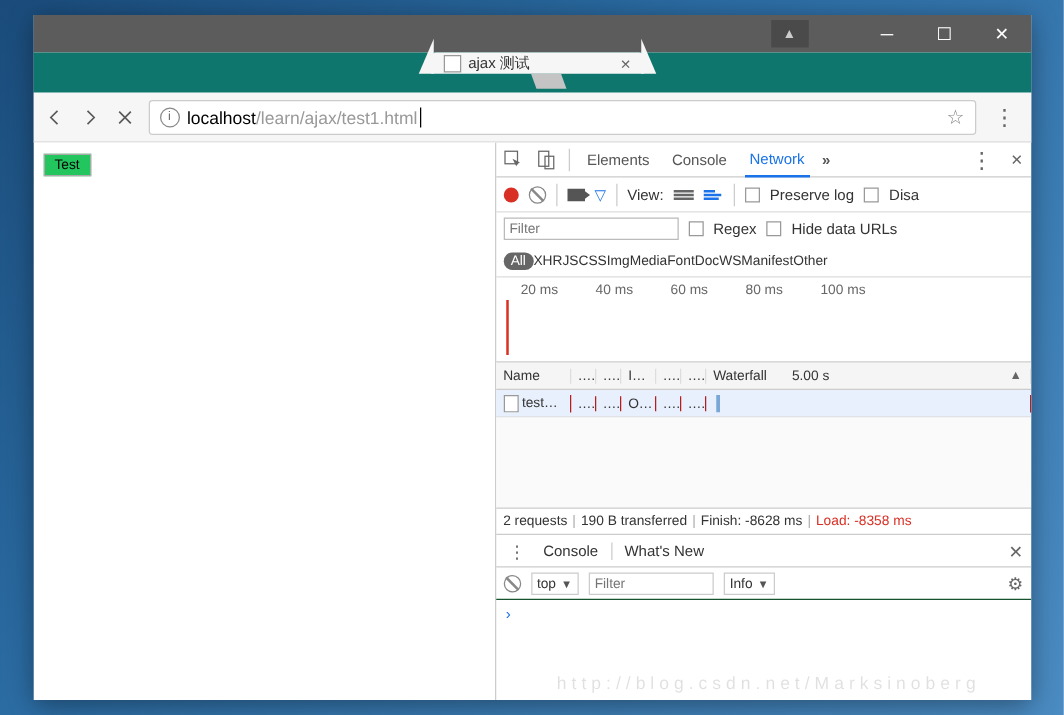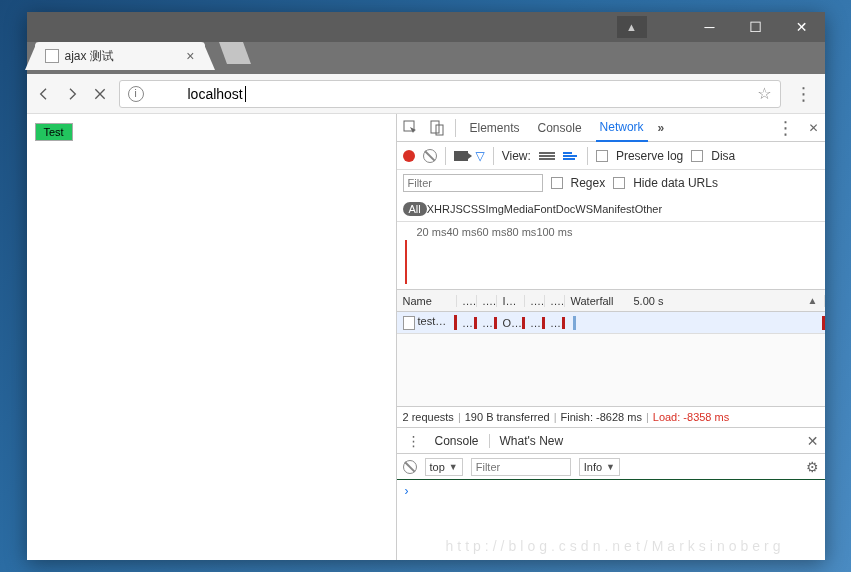--- a/index.html
+++ b/index.html
@@ -1,33 +1,33 @@
 <!DOCTYPE html>
 <html><head>
 <meta charset="utf-8">
 <style>
 * { box-sizing: border-box; margin: 0; padding: 0; font-family: "Segoe UI", Arial, sans-serif; }
 body { background: linear-gradient(135deg, #1a4b7a 0%, #2b6ca3 40%, #4a8bc2 100%); display: flex; align-items: center; justify-content: center; width: 851px; height: 572px; overflow: hidden; }
 .window { width: 798px; height: 548px; background: #fff; box-shadow: 0 4px 20px rgba(0,0,0,0.4); display: flex; flex-direction: column; }
 .titlebar { height: 30px; background: #5c5c5c; display: flex; align-items: center; justify-content: flex-end; }
 .titlebar .tbtn { width: 46px; height: 30px; display: flex; align-items: center; justify-content: center; color: #fff; font-size: 14px; }
 .titlebar .profile { width: 30px; height: 22px; background: #4a4a4a; margin-right: auto; margin-left: 590px; display:flex; align-items:center; justify-content:center; color:#ccc; font-size:11px;}
-.tabstrip { height: 32px; background: #737373; display: flex; align-items: flex-start; padding-left: 8px; position: relative; }
+.tabstrip { height: 32px; background: #0f766e; display: flex; align-items: center; padding-left: 8px; position: relative; flex-direction: column; }
 .tab { background: #f6f6f6; height: 28px; padding: 0 10px; display: flex; align-items: center; font-size: 12px; color: #333; border-radius: 4px 4px 0 0; position: relative; min-width: 170px; }
 .tab::before { content:""; position:absolute; left:-10px; bottom:0; width:0; height:0; border-bottom:28px solid #f6f6f6; border-left:12px solid transparent;}
 .tab::after { content:""; position:absolute; right:-10px; bottom:0; width:0; height:0; border-bottom:28px solid #f6f6f6; border-right:12px solid transparent;}
 .tab .favicon { width: 14px; height: 14px; background: #fff; border: 1px solid #999; margin-right: 6px; }
 .tab .close { margin-left: auto; color: #666; font-size: 14px; }
 .newtab { width: 24px; height: 22px; background: #c4c4c4; margin-left: 18px; margin-bottom: 3px; transform: skewX(20deg); }
 .navbar { height: 40px; background: #f6f6f6; display: flex; align-items: center; padding: 0 8px; border-bottom: 1px solid #ddd; gap: 10px; }
 .navbar .navicon { width: 18px; height: 18px; display:flex; align-items:center; justify-content:center; color:#5a5a5a; }
 .navbar svg { width: 16px; height: 16px; }
 .omnibox { flex: 1; height: 28px; border: 1px solid #ccc; border-radius: 3px; background: #fff; display: flex; align-items: center; padding: 0 8px; font-size: 14px; }
 .omnibox .info { width: 16px; height: 16px; border: 1px solid #888; border-radius: 50%; display: flex; align-items: center; justify-content: center; font-size: 10px; color: #666; margin-right: 6px; }
-.url-host { color: #000; margin-left: 38px; }
+.url-host { color: #000; }
 .url-path { color: #999; }
 .cursor { display:inline-block; width:1px; height:16px; background:#000; margin-left:2px; }
 .star { margin-left: auto; color: #888; font-size: 16px; }
 .menu3 { color:#666; font-size:18px; padding:0 4px;}
 .content { flex: 1; display: flex; overflow: hidden; }
 .page { flex: 1; background: #fff; padding: 8px; border-right: 1px solid #ccc; }
 .page button { font-size: 11px; padding: 2px 8px; border: 1px solid #aaa; background: #22c55e; text-align: center; }
 .devtools { width: 428px; display: flex; flex-direction: column; font-size: 12px; color: #333; }
 .dt-tabs { height: 28px; display: flex; align-items: center; border-bottom: 1px solid #ccc; padding: 0 6px; gap: 10px; }
 .dt-tabs .dtab { padding: 6px 4px; color: #555; }
@@ -45,30 +45,30 @@
 .sep { width:1px; height:18px; background:#ccc; }
 .viewbtn { width:16px; height:12px; display:flex; flex-direction:column; gap:1px; justify-content:center;}
 .viewbtn .line { height:2px; background:#666; }
 .viewbtn.blue .line { background:#1a73e8; }
 .cb { width:12px; height:12px; border:1px solid #999; background:#fff; }
 .dt-filterrow { height: 26px; display: flex; align-items: center; padding: 0 6px; gap: 8px; }
 .dt-filterrow input { width: 140px; height: 18px; border: 1px solid #bbb; padding: 0 4px; font-size: 11px; }
 .dt-types { height: 26px; display: flex; align-items: center; padding: 0 6px; gap: 0; border-bottom: 1px solid #ddd; font-size: 11px; }
 .dt-types .pill { background: #666; color: #fff; padding: 1px 6px; border-radius: 8px; }
 .timeline { height: 68px; border-bottom: 1px solid #ccc; position: relative; }
-.timeline .ticks { display: flex; padding: 4px 4px 0 20px; font-size: 11px; color: #666; }
+.timeline .ticks { display: flex; padding: 4px 4px 0 20px; font-size: 11px; color: #666; gap: 30px; }
 .timeline .marker { position: absolute; left: 8px; top: 18px; width: 2px; height: 44px; background: #d93025; }
 .table-head { height: 22px; display: flex; align-items: center; border-bottom: 1px solid #ccc; font-size: 11px; background: #f5f5f5; }
 .table-head .col { padding: 0 6px; border-right: 1px solid #ddd; overflow:hidden; white-space:nowrap; text-overflow:ellipsis;}
 .col-name { width: 60px; }
 .col-s { width: 20px; text-align:center; }
 .col-ini { width: 28px; }
 .col-wf { flex: 1; padding-left: 6px; display:flex; align-items:center; gap:20px;}
 .table-row { height: 22px; display: flex; align-items: center; font-size: 11px; background: #e8f0fe; border-bottom: 1px solid #ddd; }
-.table-row .col { padding: 0 6px; border-right: 3px solid #b91c1c; overflow:hidden; white-space:nowrap; text-overflow:ellipsis;}
+.table-row .col { padding: 0 6px; border-right: 1px solid #b91c1c; overflow:hidden; white-space:nowrap; text-overflow:ellipsis;}
 .fileicon { width:12px; height:14px; border:1px solid #999; display:inline-block; margin-right:3px; vertical-align:middle; background:#fff;}
 .wfbar { display:inline-block; width:3px; height:14px; background:#7ba7d7; margin-left:2px;}
 .table-empty { flex: 1; background: #fafafa; }
 .statusbar { height: 22px; border-top: 1px solid #ccc; border-bottom: 1px solid #ccc; display: flex; align-items: center; padding: 0 6px; font-size: 11px; gap: 4px; }
 .statusbar .sep2 { color: #aaa; }
 .red { color: #d93025; }
 .drawer-tabs { height: 26px; display: flex; align-items: center; border-bottom: 1px solid #ccc; padding: 0 6px; gap: 10px; font-size: 12px; }
 .drawer-tabs .spacer { flex: 1; }
 .drawer-tabs .x { color:#666; font-size:14px; }
 .drawer-bar { height: 26px; display: flex; align-items: center; padding: 0 6px; gap: 8px; border-bottom: 1px solid #14532d; }
@@ -112,20 +112,21 @@
         </svg>
       </div>
     <div class="navicon">
         <svg viewBox="0 0 24 24">
           <path d="M5 5l14 14M19 5L5 19" fill="none" stroke="#5a5a5a" stroke-width="2"></path>
         </svg>
       </div>
     <div class="omnibox">
       <span class="info">i</span>
       <span class="url-host">localhost</span>
+        <span class="url-path">/learn/ajax/test1.html</span>
       <span class="cursor"></span>
       <span class="star">☆</span>
     </div>
     <div class="menu3">⋮</div>
   </div>
 
   <div class="content" style="position:relative;">
     <div class="page">
       <button>Test</button>
     </div>

